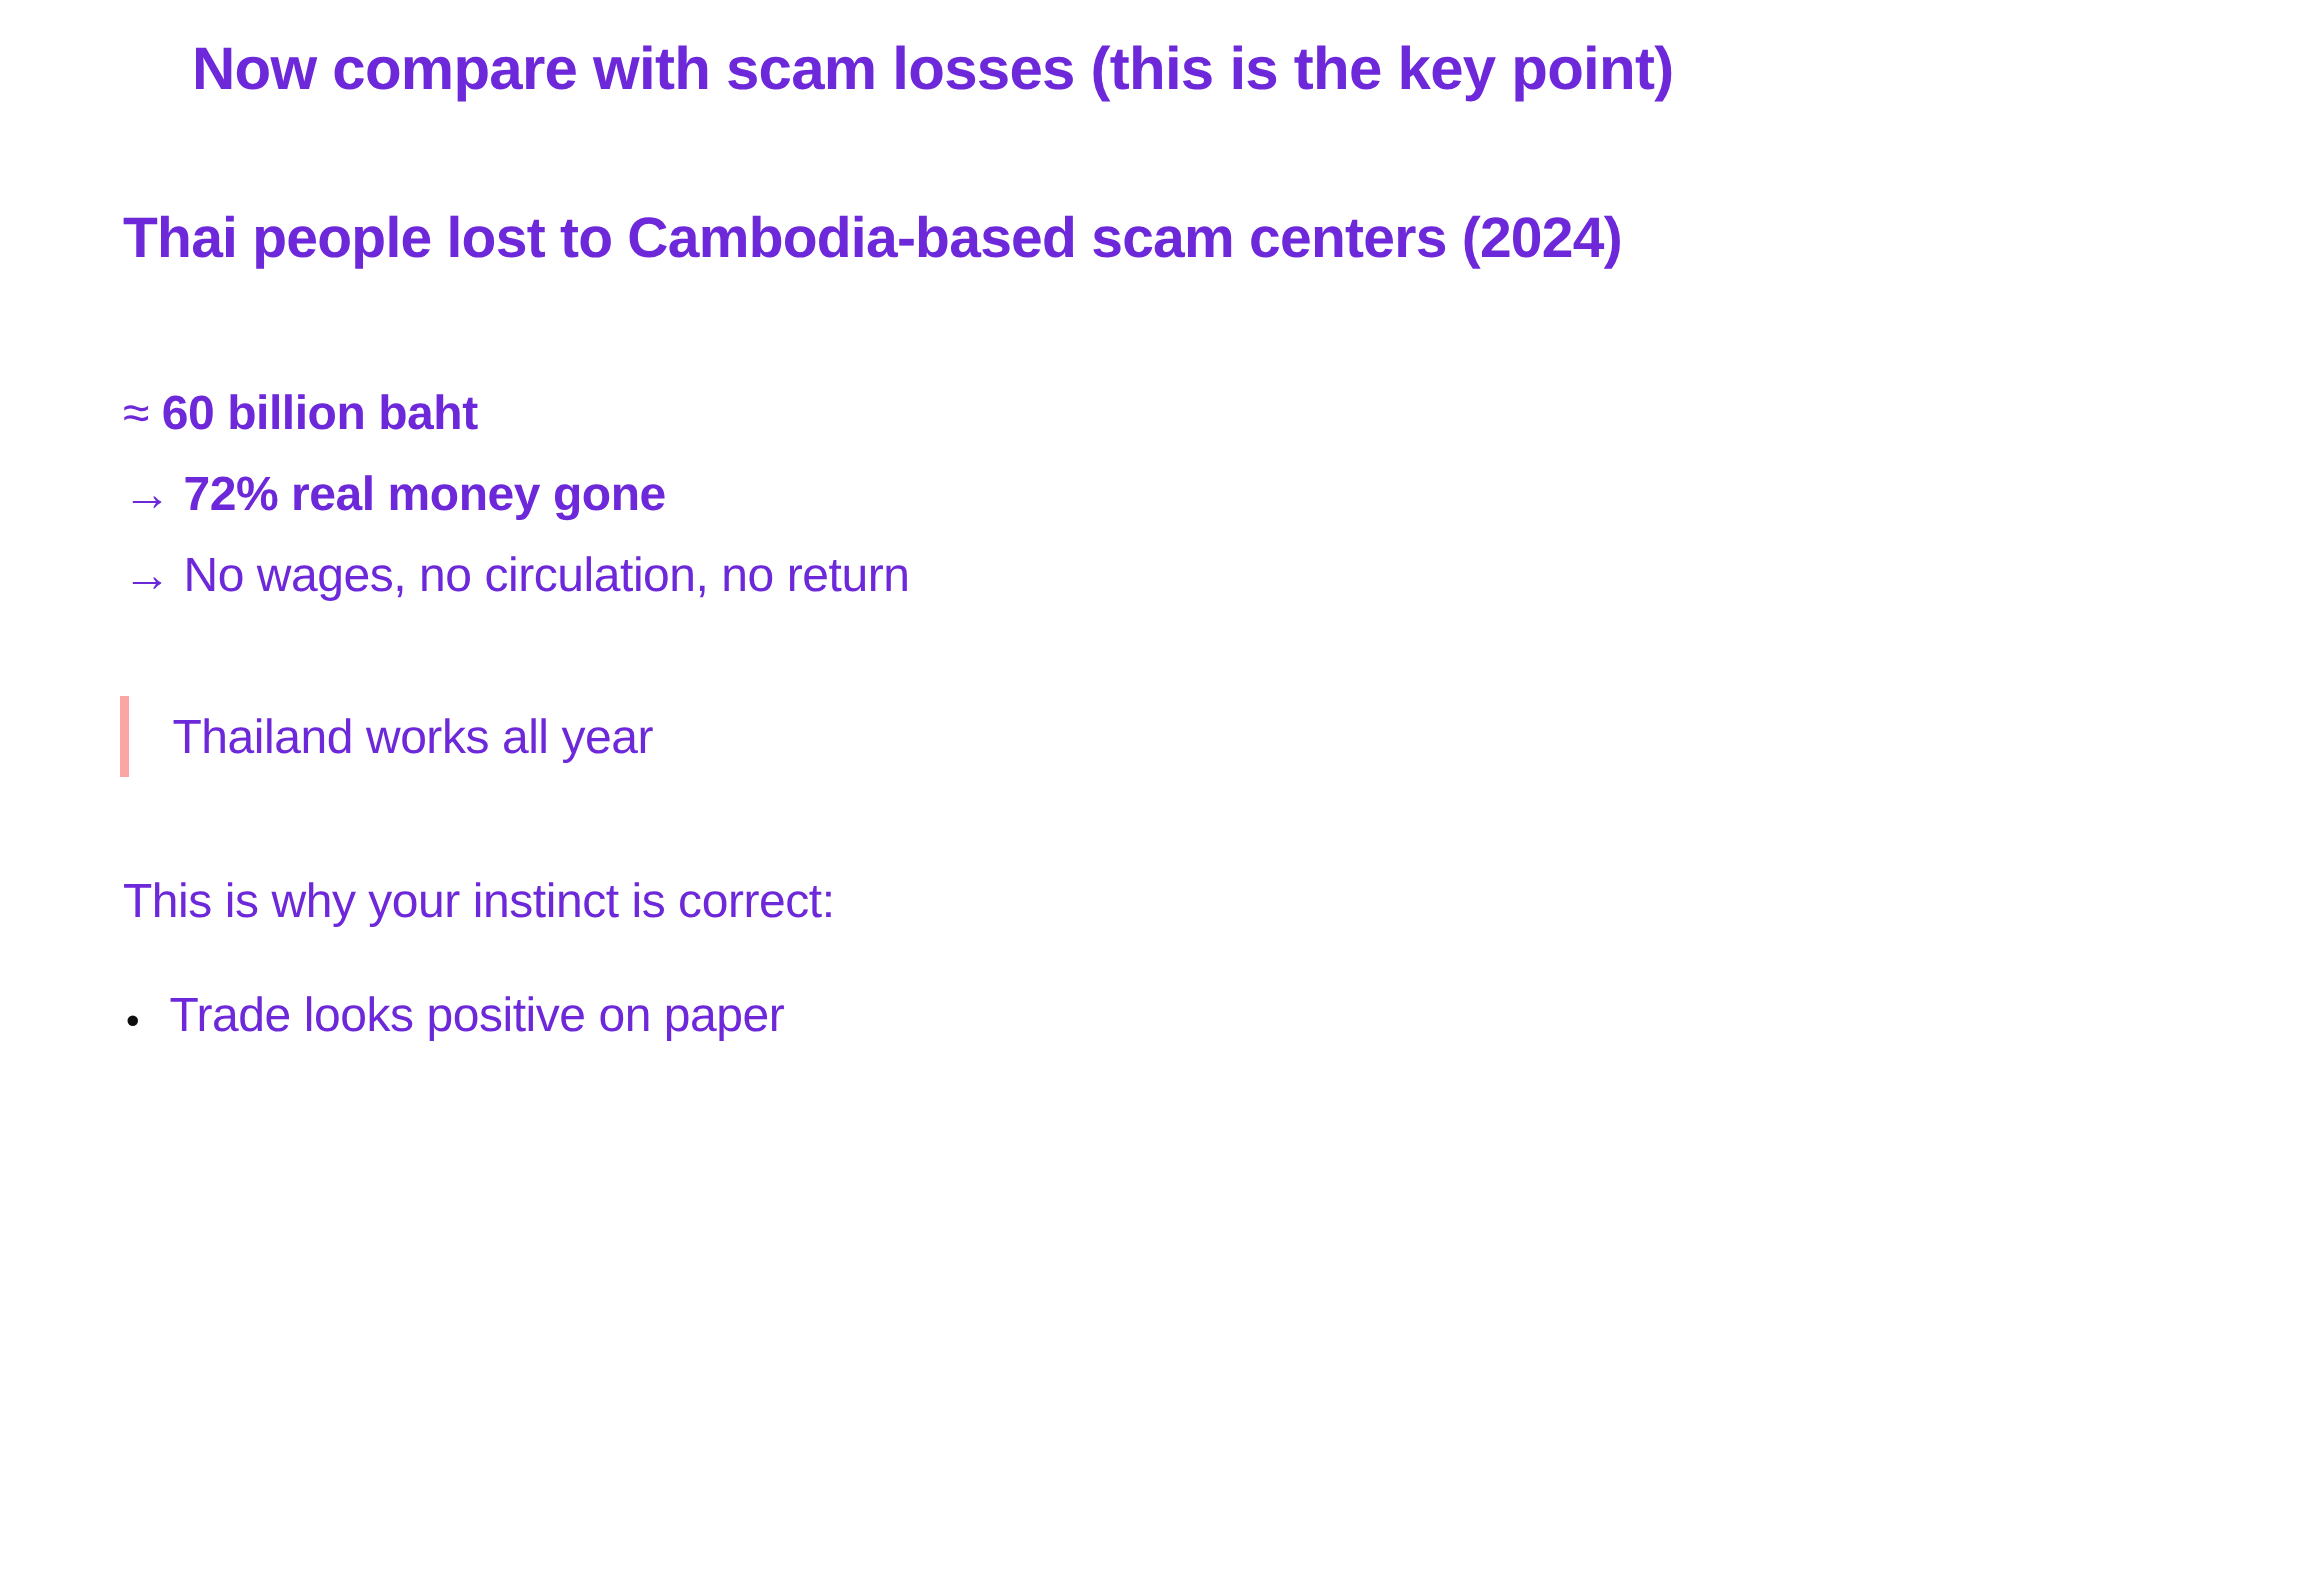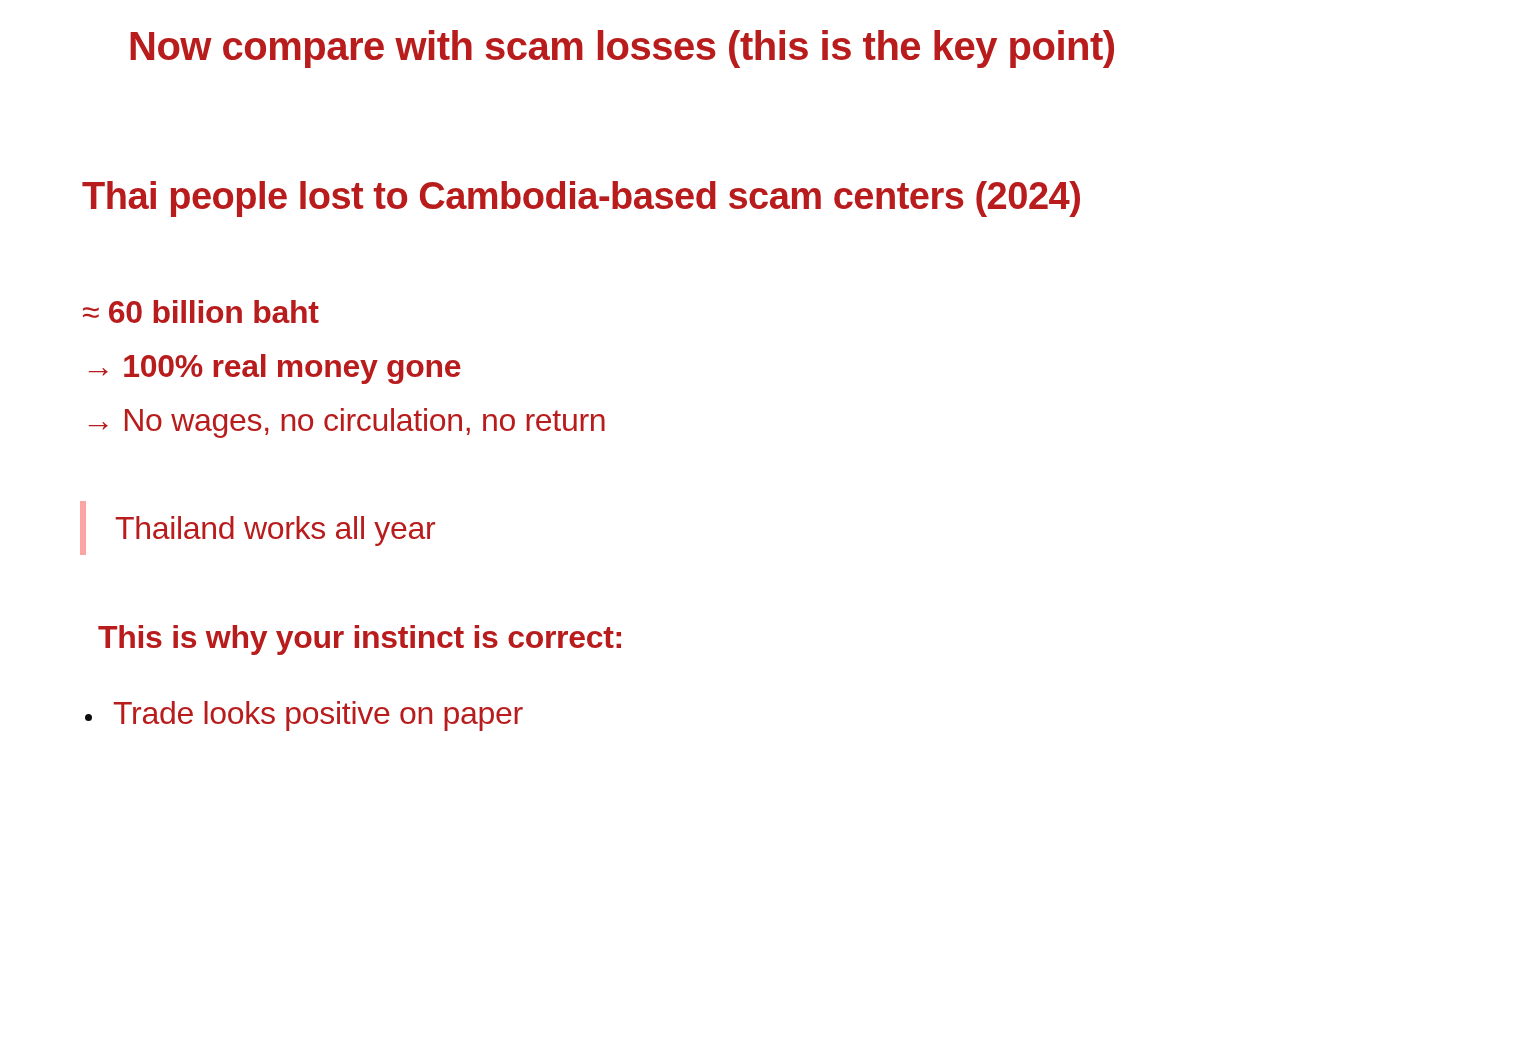--- a/index.html
+++ b/index.html
@@ -13,54 +13,53 @@
     overflow: hidden;
   }
   .content {
     box-sizing: border-box;
     width: 1536px;
     height: 1046px;
     padding: 22px 60px 40px 82px;
     font-family: "Liberation Sans", sans-serif;
     font-size: 32px;
     line-height: 54px;
-    color: #b91c1c;
+    color: #6d28d9;
     letter-spacing: -0.3px;
   }
   h1.main-heading {
     font-size: 40px;
     line-height: 48px;
     font-weight: 700;
     margin: 0 0 0 46px;
     letter-spacing: -0.5px;
   }
   h2.sub-heading {
     font-size: 38px;
     line-height: 46px;
     font-weight: 700;
-    margin: 103px 0 66px 0;
+    margin: 66px 0 66px 0;
     letter-spacing: -0.5px;
   }
   p.stats {
     margin: 0 0 54px 0;
   }
   .line {
     display: block;
   }
   p.intro {
     margin: 0 0 56px 0;
   }
   blockquote.quote {
     margin: 0 0 55px -2px;
     border-left: 6px solid #fca5a5;
     padding: 0 0 0 29px;
   }
   p.why {
-    margin: 0 0 22px 16px;
-    font-weight: bold;
+    margin: 0 0 22px 0;
   }
   ul.conclusion {
     list-style: none;
     margin: 0;
     padding: 0;
   }
   ul.conclusion li {
     position: relative;
     padding-left: 31px;
     margin-bottom: 25px;
@@ -80,21 +79,21 @@
 <body>
 
 <div class="content">
 
   <h1 class="main-heading">Now compare with scam losses (this is the key point)</h1>
 
   <h2 class="sub-heading">Thai people lost to Cambodia-based scam centers (2024)</h2>
 
   <p class="stats">
     <span class="line"><span>≈ </span><strong>60 billion baht</strong></span>
-    <span class="line"><span>→ </span><strong>100% real money gone</strong></span>
+    <span class="line"><span>→ </span><strong>72% real money gone</strong></span>
     <span class="line"><span>→ </span><span>No wages, no circulation, no return</span></span>
   </p>
 
 
   <blockquote class="quote">
     <span class="line">Thailand works all year</span>
   </blockquote>
 
   <p class="why">This is why your instinct is correct:</p>
 

